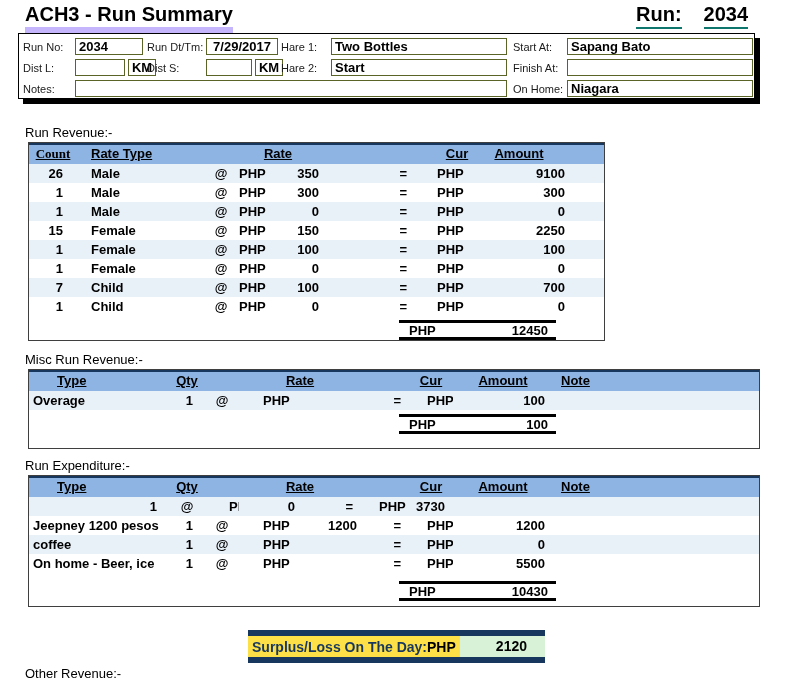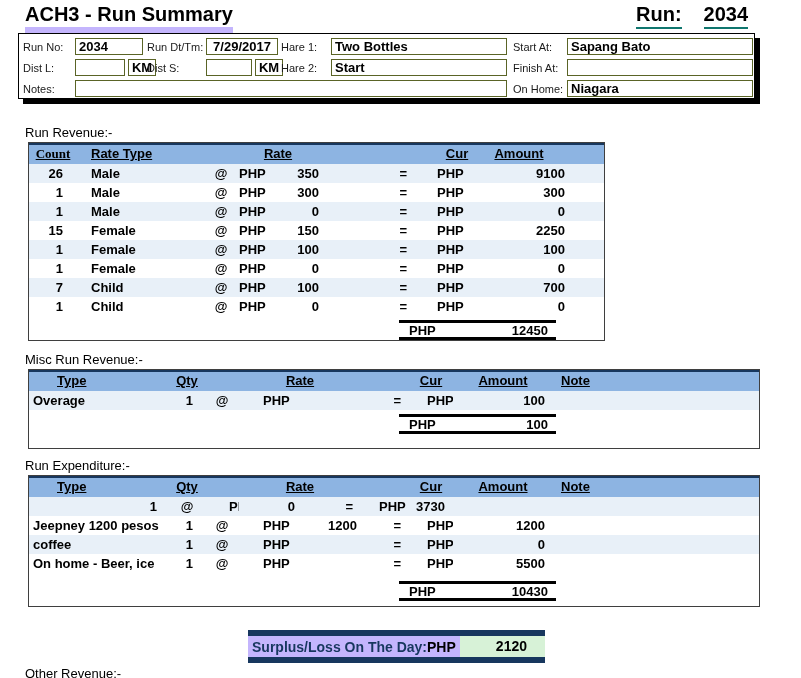--- a/index.html
+++ b/index.html
@@ -72,21 +72,21 @@
     margin-left:370px; width:157px; height:20px;
     border-top:3px solid #000; border-bottom:3px solid #000;
     display:flex; align-items:center; font-size:13px; font-weight:bold;
   }
   .total .t-cur { padding-left:10px; }
   .total .t-amt { flex:1; text-align:right; padding-right:8px; }
   .spacer4 { height:4px; } .spacer8 { height:8px; }
   
   .surplus { position:absolute; left:248px; top:630px; width:297px; }
   .surplus .bar { height:6px; background:#17375E; }
-  .surplus .mid { height:21px; display:flex; align-items:center; background:#c4b5fd; }
+  .surplus .mid { height:21px; display:flex; align-items:center; background:#fde047; }
   .surplus .s-label { font-size:14px; font-weight:bold; color:#17375E; padding-left:4px; white-space:nowrap; }
   .surplus .s-cur { margin-left:auto; font-size:14px; font-weight:bold; padding-right:4px; }
   .surplus .s-val {
     width:150px; height:21px; line-height:21px; background:#D7F2D7;
     text-align:right; padding-right:18px; font-size:14px; font-weight:bold;
   }
   .footer-label { position:absolute; left:25px; top:666px; font-size:13px; }
 </style>
 </head>
 <body>

